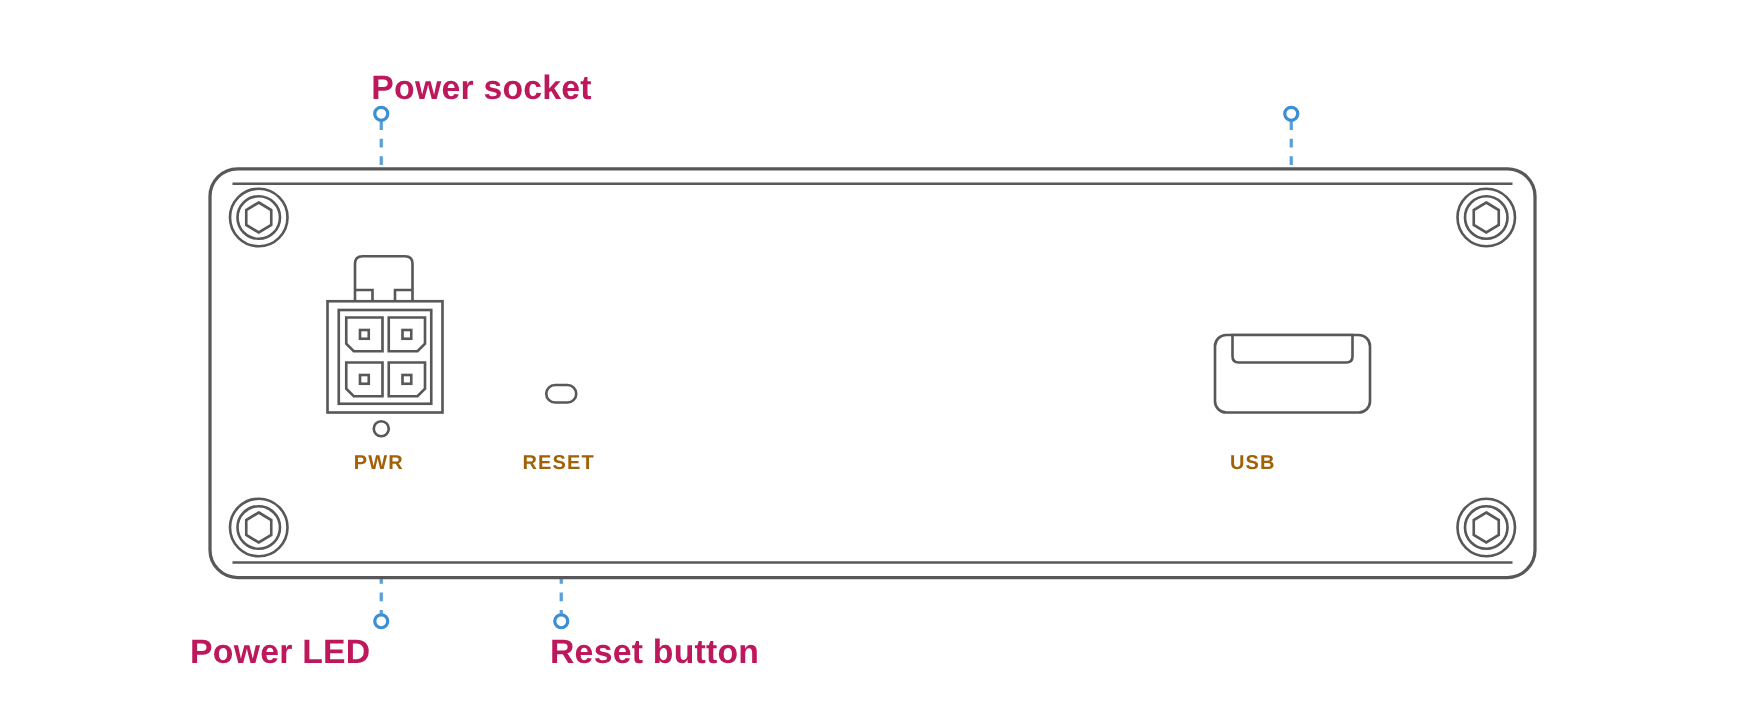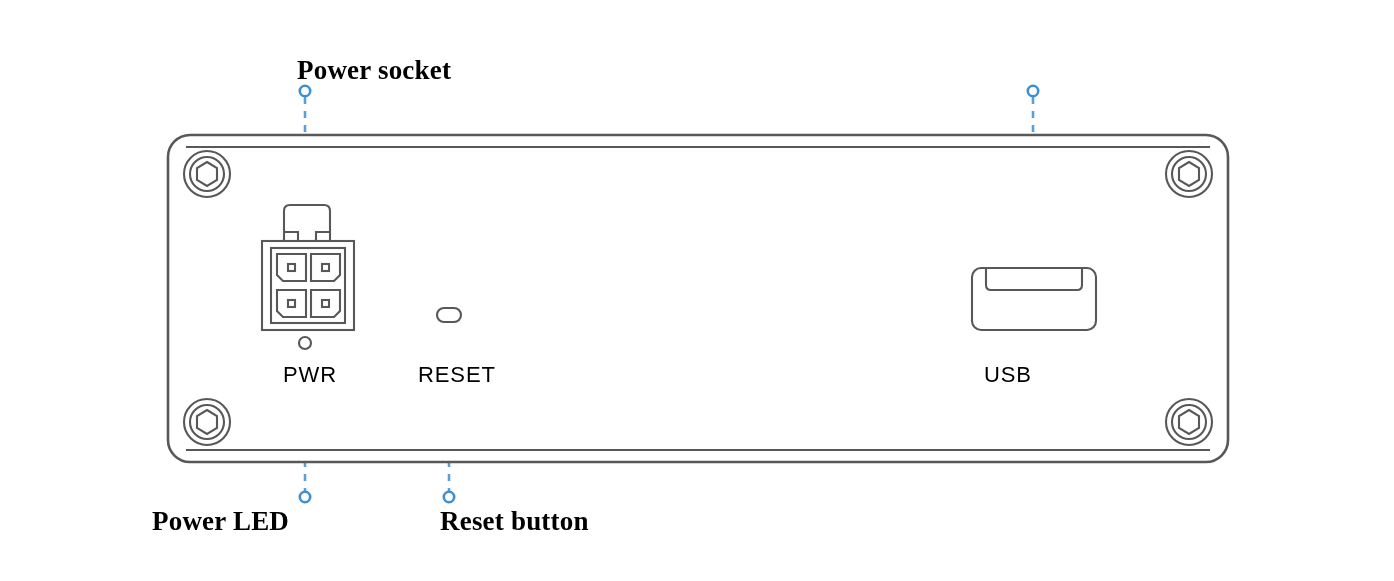--- a/index.html
+++ b/index.html
@@ -17,33 +17,33 @@
   }
   #diagram {
     position: absolute;
     left: 0;
     top: 0;
     width: 1394px;
     height: 581px;
   }
   .callout-label {
     position: absolute;
-    color: #000000;
-    font-family: Liberation Serif, serif;
+    color: #be185d;
+    font-family: Liberation Sans, sans-serif;
     font-size: 27px;
     font-weight: bold;
     letter-spacing: 0.2px;
     white-space: nowrap;
   }
   .panel-label {
     position: absolute;
-    color: #000000;
+    color: #a16207;
     font-family: "Liberation Sans", sans-serif;
-    font-size: 22px;
-    font-weight: normal;
+    font-size: 16px;
+    font-weight: bold;
     letter-spacing: 0.9px;
     white-space: nowrap;
   }
   #lbl-power-socket { left: 297px; top: 55px; }
   #lbl-usb-port     { left: 1020px; top: 55px; }
   #lbl-power-led    { left: 152px; top: 506px; }
   #lbl-reset-button { left: 440px; top: 506px; text-align: center; }
   #lbl-pwr   { left: 283px; top: 362px; }
   #lbl-reset { left: 418px; top: 362px; }
   #lbl-usb   { left: 984px; top: 362px; }

